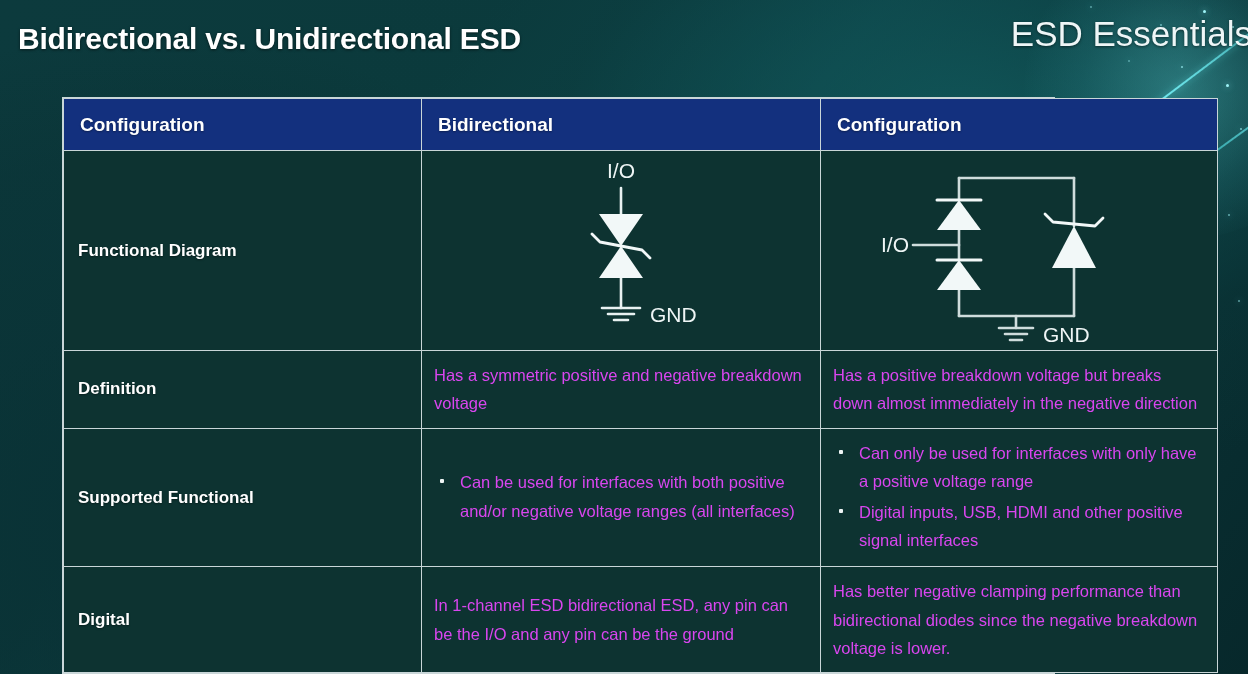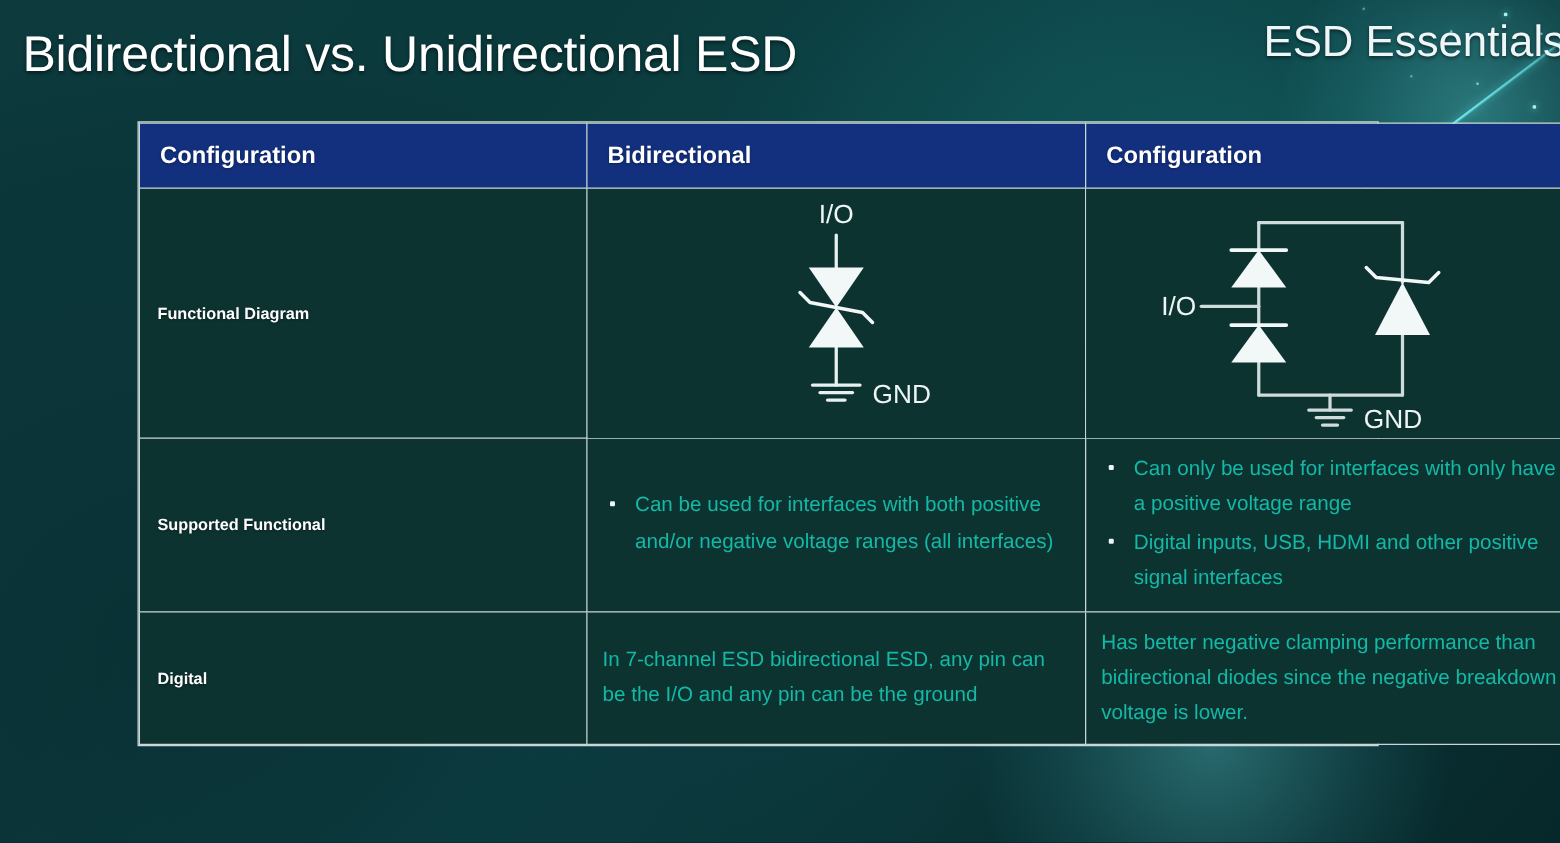--- a/index.html
+++ b/index.html
@@ -53,22 +53,22 @@
     position: absolute;
     border-radius: 50%;
     background: radial-gradient(circle, rgba(110,240,245,0.30) 0%, rgba(90,220,230,0.10) 45%, rgba(64,200,210,0) 72%);
   }
 
   
   .title-main {
     position: absolute;
     left: 18px;
     top: 22px;
-    font-size: 40px;
-    font-weight: 400;
+    font-size: 30px;
+    font-weight: 700;
     color: #ffffff;
     letter-spacing: -0.2px;
     text-shadow: 0 1px 3px rgba(0,0,0,0.55);
     white-space: nowrap;
   }
   .title-corner {
     position: absolute;
     right: -4px;
     top: 14px;
     font-size: 35px;
@@ -79,21 +79,20 @@
   }
 
   
   .table-wrap {
     position: absolute;
     left: 62px;
     top: 97px;
     width: 993px;
     border: 1px solid #c9d6d8;
     box-sizing: border-box;
-    margin-left: 48px;
   }
   table.cmp {
     width: 100%;
     border-collapse: collapse;
     table-layout: fixed;
   }
   table.cmp col.c1 { width: 358px; }
   table.cmp col.c2 { width: 399px; }
   table.cmp col.c3 { width: 397px; }
 
@@ -109,24 +108,24 @@
     font-weight: bold;
     height: 52px;
     padding: 0 16px;
     text-shadow: 0 1px 2px rgba(0,0,0,0.35);
   }
   thead th.left { text-align: left; }
   thead th.center { text-align: left; }
 
   tbody td {
     background: #0d3331;
-    color: #14b8a6;
+    color: #d946ef;
   }
   td.rowlabel {
-    font-size: 13px;
+    font-size: 17px;
     font-weight: bold;
     color: #ffffff;
     padding: 0 0 0 14px;
     text-shadow: 0 1px 2px rgba(0,0,0,0.4);
   }
   td.body {
     font-size: 16.5px;
     line-height: 1.72;
     padding: 10px 14px 10px 12px;
     vertical-align: middle;
@@ -272,38 +271,43 @@
                 <g stroke="#f2f8f8" stroke-width="2.8" fill="none" stroke-linecap="round" stroke-linejoin="round">
                   <path d="M 166,58 L 174,66 L 216,70 L 224,62"></path>
                 </g>
                 <text x="30" y="96" font-family="Liberation Sans, sans-serif" font-size="21" fill="#eef5f5" text-anchor="end">I/O</text>
                 <text x="164" y="186" font-family="Liberation Sans, sans-serif" font-size="21" fill="#eef5f5" text-anchor="start">GND</text>
               </svg>
             </div>
           </td>
         </tr>
 
+        <tr>
+          <td class="rowlabel">Definition</td>
+          <td class="body">Has a symmetric positive and negative breakdown voltage</td>
+          <td class="body">Has a positive breakdown voltage but breaks down almost immediately in the negative direction</td>
+        </tr>
 
         <tr>
           <td class="rowlabel">Supported Functional</td>
           <td class="body">
             <ul class="bullets">
               <li>Can be used for interfaces with both positive and/or negative voltage ranges (all interfaces)</li>
             </ul>
           </td>
           <td class="body">
             <ul class="bullets">
               <li>Can only be used for interfaces with only have a positive voltage range</li>
               <li>Digital inputs, USB, HDMI and other positive signal interfaces</li>
             </ul>
           </td>
         </tr>
 
         <tr>
           <td class="rowlabel">Digital</td>
-          <td class="body">In 7-channel ESD bidirectional ESD, any pin can be the I/O and any pin can be the ground</td>
+          <td class="body">In 1-channel ESD bidirectional ESD, any pin can be the I/O and any pin can be the ground</td>
           <td class="body">Has better negative clamping performance than bidirectional diodes since the negative breakdown voltage is lower.</td>
         </tr>
 
       </tbody>
     </table>
   </div>
 </div>
 
 </body></html>

